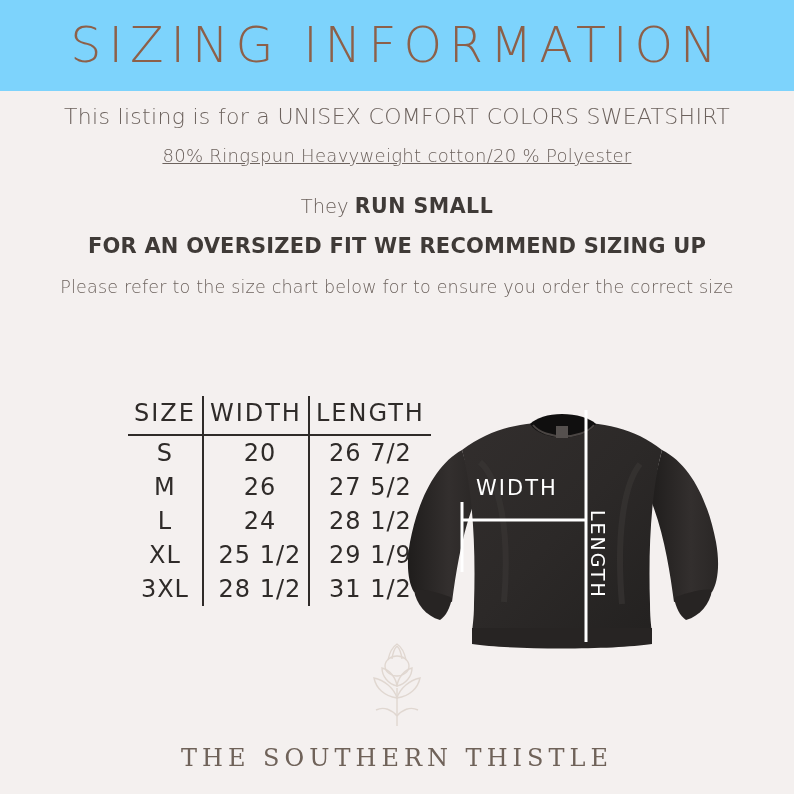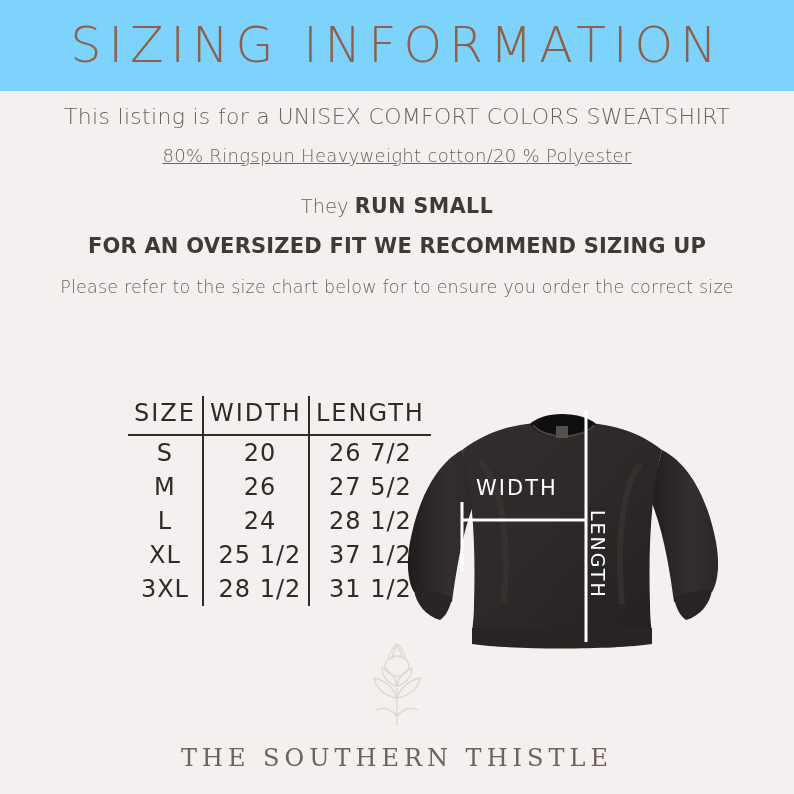--- a/index.html
+++ b/index.html
@@ -233,21 +233,21 @@
           <td class="c-length">27 5/2</td>
         </tr>
         <tr>
           <td class="c-size">L</td>
           <td class="c-width">24</td>
           <td class="c-length">28 1/2</td>
         </tr>
         <tr>
           <td class="c-size">XL</td>
           <td class="c-width">25 1/2</td>
-          <td class="c-length">37 1/2</td>
+          <td class="c-length">29 1/9</td>
         </tr>
         <tr>
           <td class="c-size">3XL</td>
           <td class="c-width">28 1/2</td>
           <td class="c-length">31 1/2</td>
         </tr>
       </tbody>
     </table>
   </div>
 

